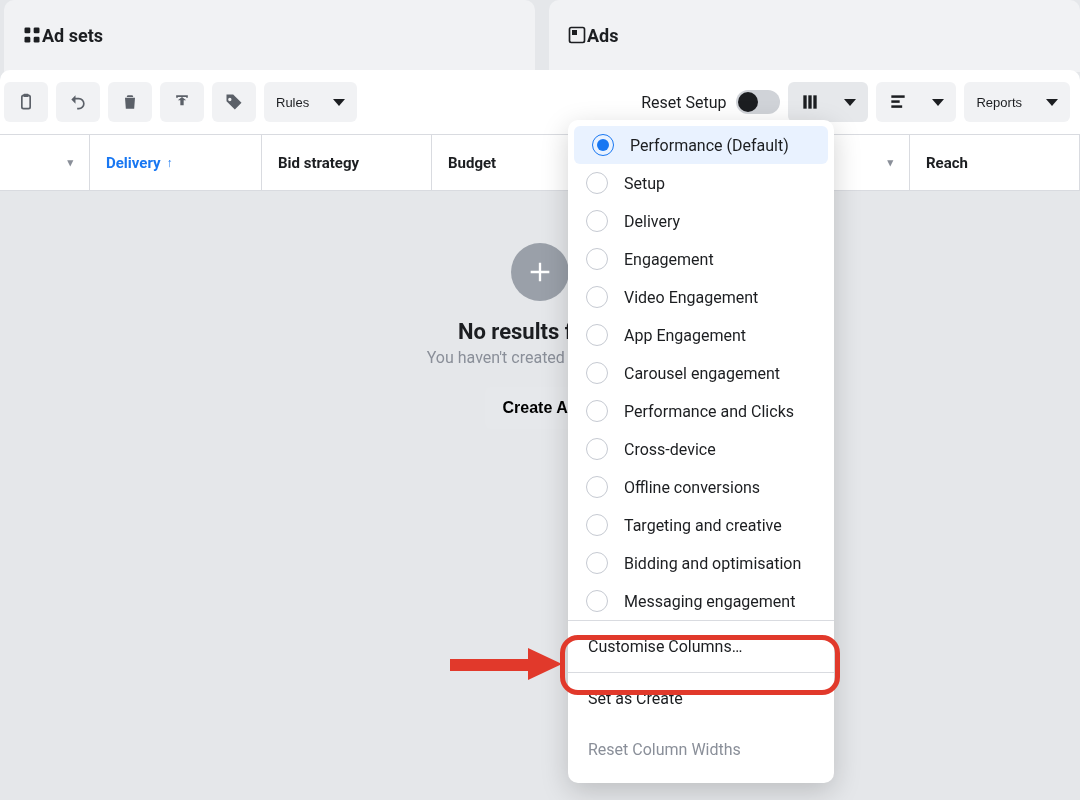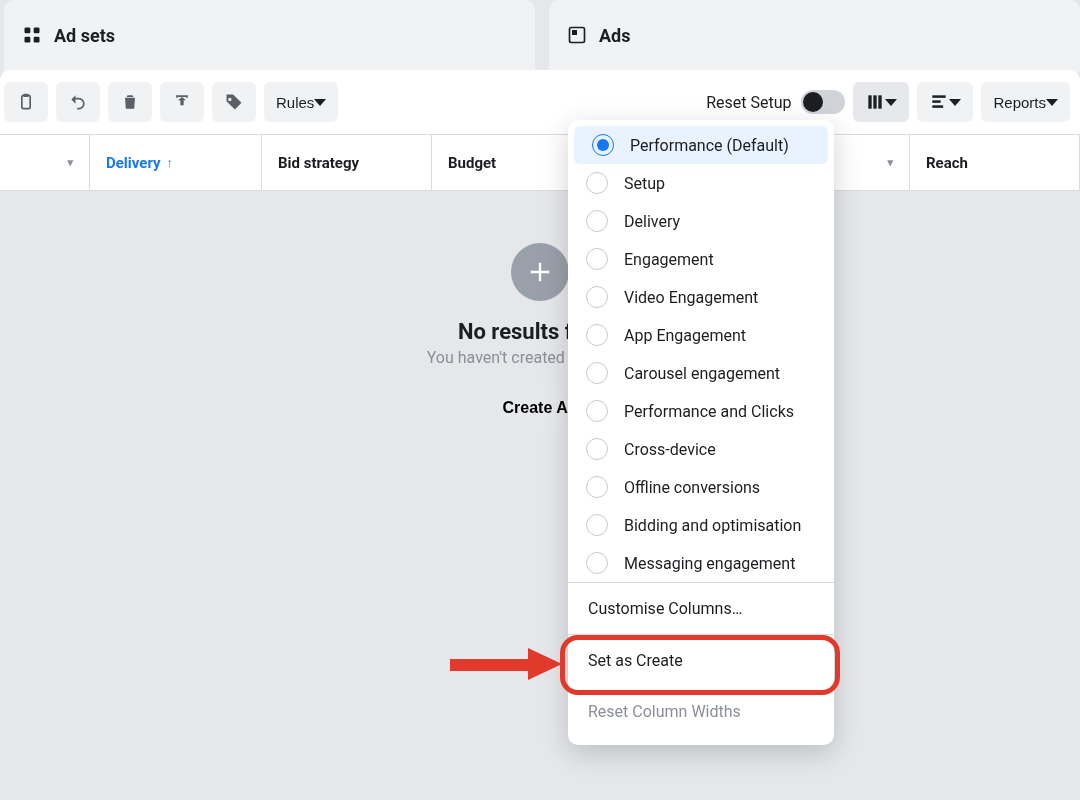--- a/index.html
+++ b/index.html
@@ -31,21 +31,20 @@
     padding:0 0 0 4px;
     height:72px;
     align-items:stretch;
   }
   .tab{
     flex:1;
     background:var(--panel-soft);
     border-radius:10px 10px 0 0;
     display:flex;
     align-items:center;
-    gap:12px;
     padding:0 18px;
     font-size:18px;
     font-weight:700;
     border-bottom:2px solid transparent;
   }
 
   
   .toolbar-wrap{
     background:var(--panel);
     border-radius:10px 10px 0 0;
@@ -62,25 +61,25 @@
   }
   .btn{
     background:var(--panel-soft);
     border:none;
     border-radius:6px;
     height:40px;
     min-width:40px;
     display:inline-flex;
     align-items:center;
     justify-content:center;
-    font-size:15px;
+    font-size:13px;
     color:var(--text);
     cursor:pointer;
     padding:0 12px;
-    gap:0;
+    gap:24px;
   }
   .btn.active{background:#e6e8eb;}
   .spacer{flex:1;}
   .view-setup{display:flex;align-items:center;gap:10px;font-size:16px;}
   .toggle{
     width:44px;height:24px;border-radius:999px;background:#d0d3d8;position:relative;
   }
   .toggle::after{
     content:"";position:absolute;left:2px;top:2px;width:20px;height:20px;border-radius:50%;
     background:#1c1e21;
@@ -343,20 +342,24 @@
   <div class="dd-item">
       <span class="radio"></span>
       <span>Cross-device</span>
     </div>
   <div class="dd-item">
       <span class="radio"></span>
       <span>Offline conversions</span>
     </div>
   <div class="dd-item">
       <span class="radio"></span>
+      <span>Targeting and creative</span>
+    </div>
+  <div class="dd-item">
+      <span class="radio"></span>
       <span>Bidding and optimisation</span>
     </div>
   <div class="dd-item">
       <span class="radio"></span>
       <span>Messaging engagement</span>
     </div>
 
   <div class="dd-sep"></div>
   <div class="dd-action">Customise Columns…</div>
   <div class="dd-sep"></div>

